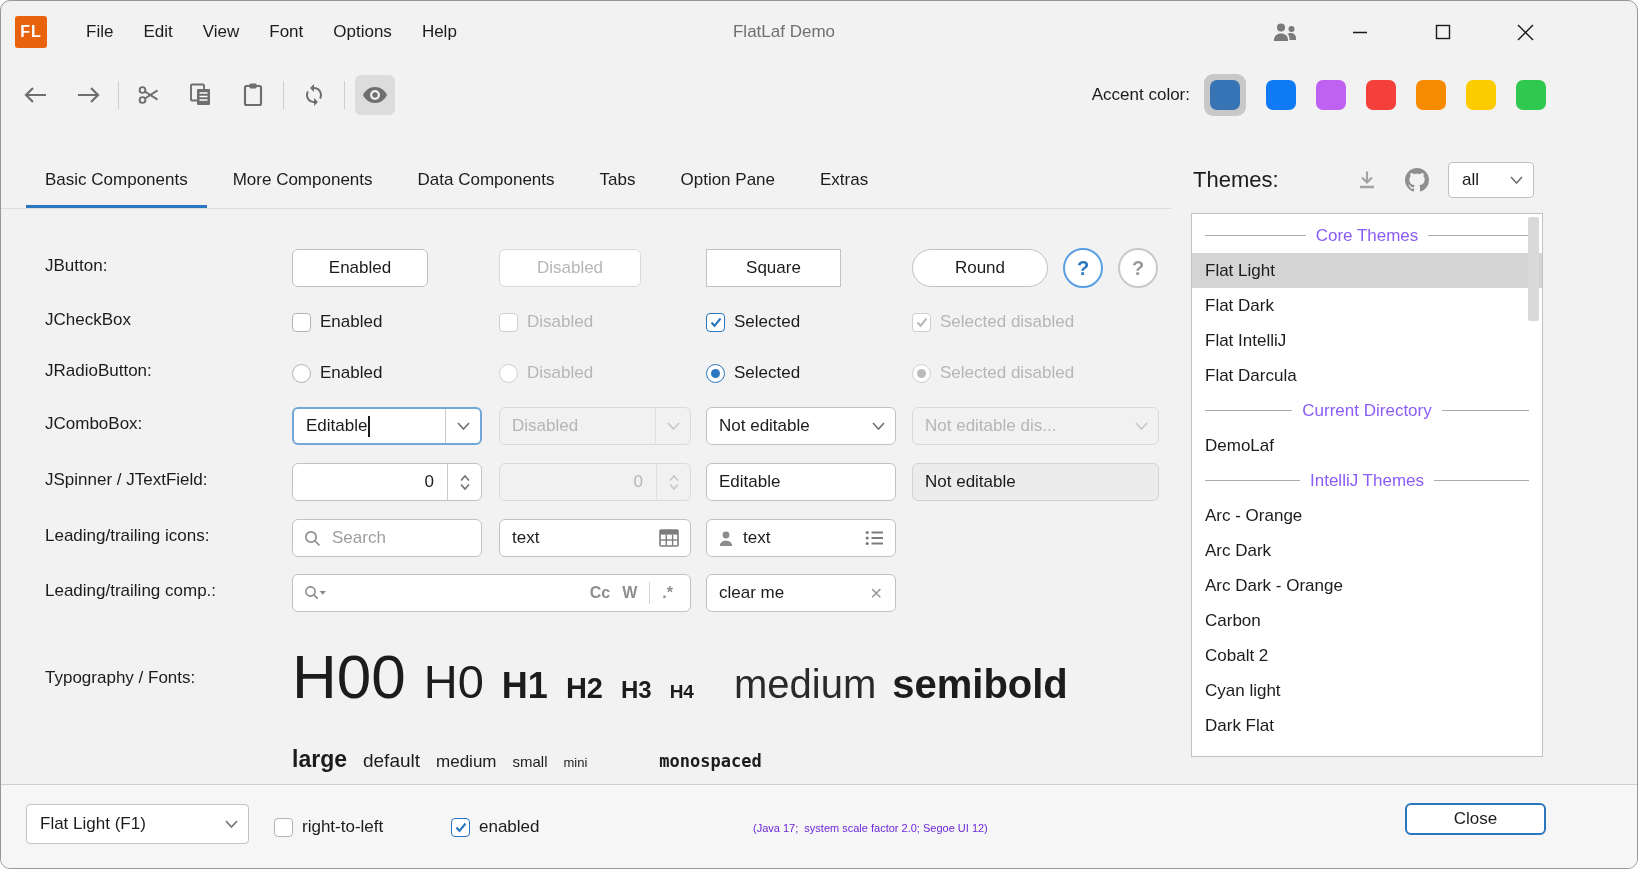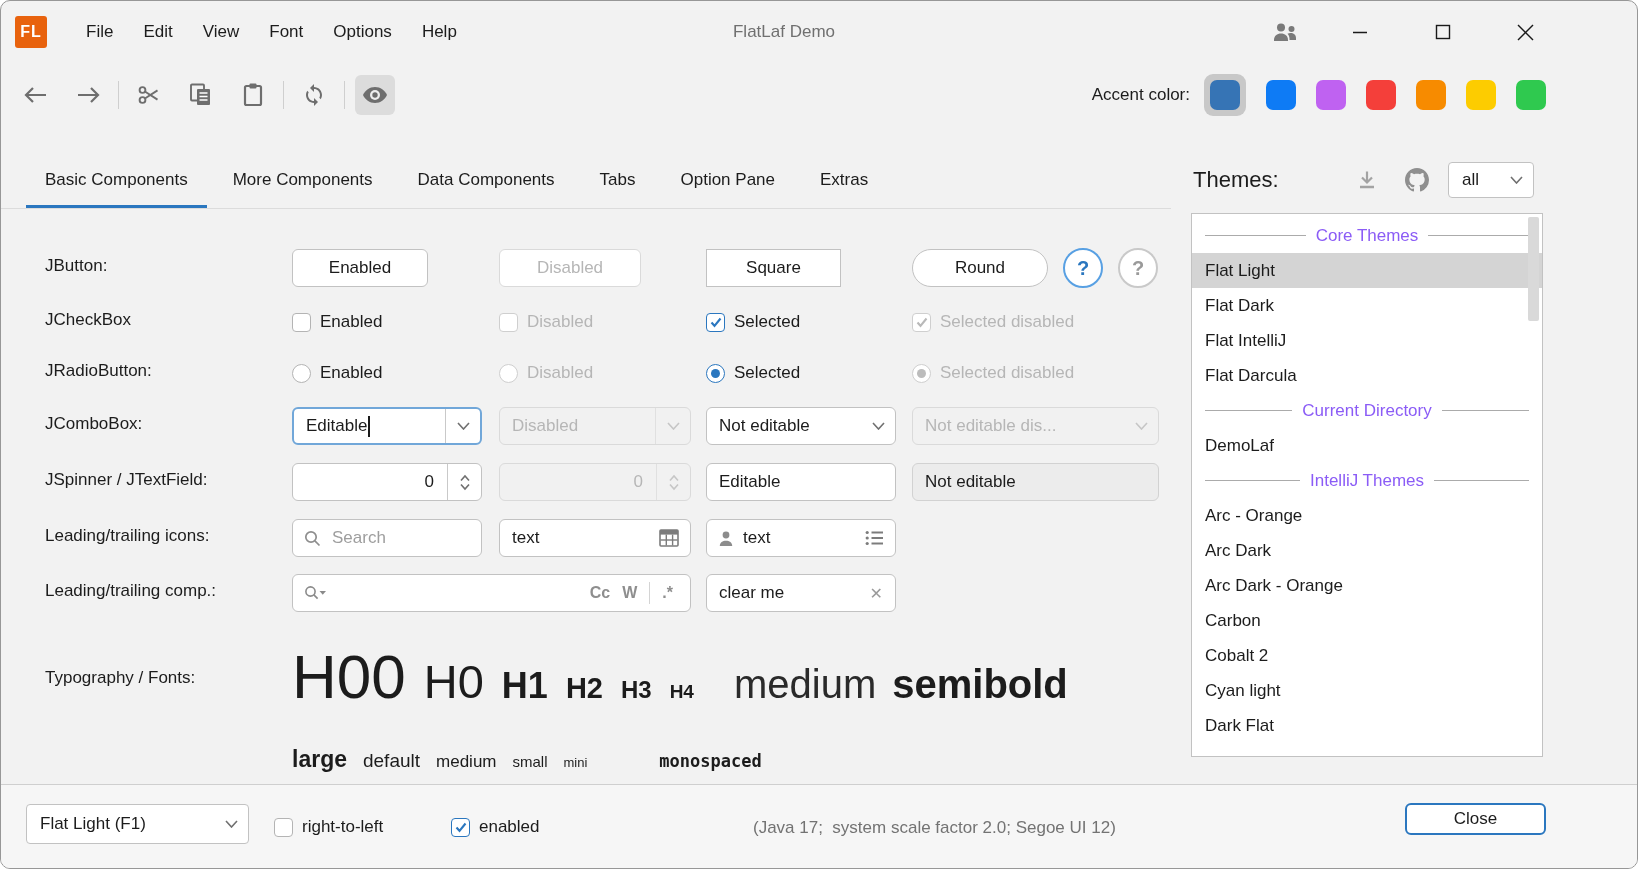--- a/index.html
+++ b/index.html
@@ -110,21 +110,21 @@
   .t-light { font-size:40px; font-weight:300; margin-left:22px; color:#2a2a2a; }
   .t-semibold { font-size:40px; font-weight:700; margin-left:-2px; }
   .t-large { font-size:23px; font-weight:700; } .t-default { font-size:19px; } .t-medium { font-size:17px; }
   .t-small { font-size:15px; } .t-mini { font-size:13px; }
   .t-mono { font-size:17px; font-weight:700; font-family:"DejaVu Sans Mono", monospace; margin-left:56px; }
   
   .statusbar { position:absolute; left:0; right:0; top:783px; height:86px; background:#f6f6f6;
                border-top:1px solid #cfcfcf; }
   .laf-combo { position:absolute; left:25px; top:19px; width:223px; height:40px; }
   .sb-info { position:absolute; left:752px; top:0; height:100%; display:flex; align-items:center;
-             font-size:17px; color:#737373; white-space:pre; }
+             font-size:11px; color:#6d28d9; white-space:pre; }
   .close-btn { position:absolute; left:1404px; top:18px; width:141px; height:32px; background:#fff;
                border:2px solid #2b77bf; border-radius:6px; display:flex; align-items:center;
                justify-content:center; font-size:17px; }
   svg { display:block; }
 </style>
 </head>
 <body>
 
 <div class="window">
 

